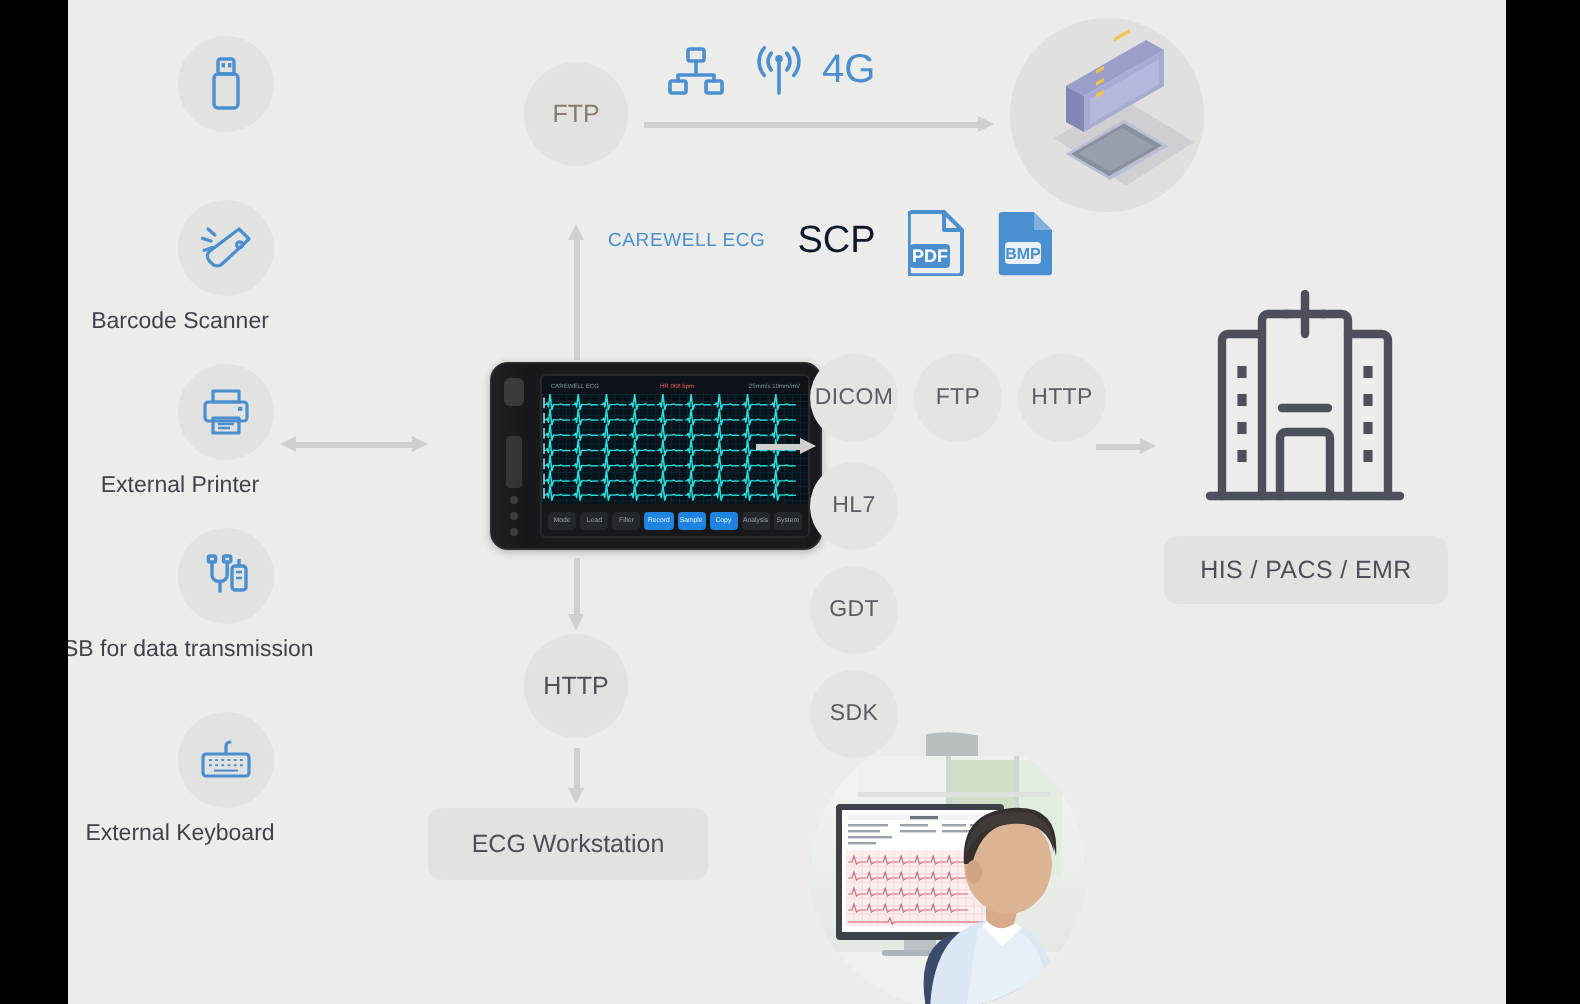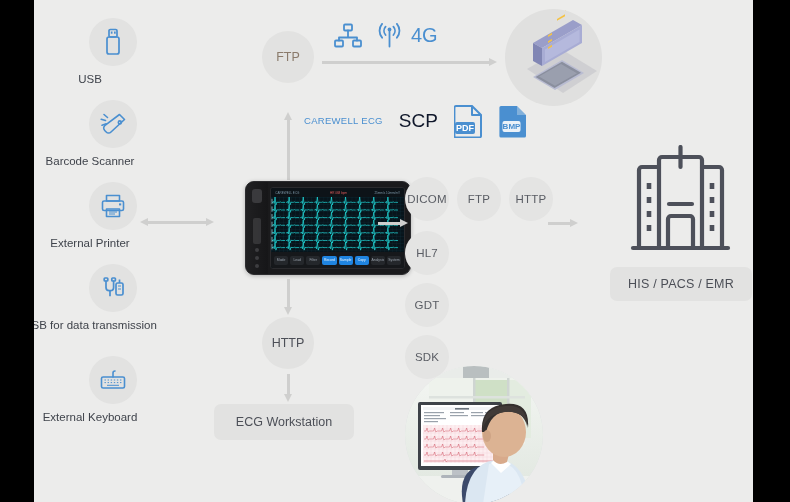--- a/index.html
+++ b/index.html
@@ -123,21 +123,20 @@
 
   <div class="abs" style="left:22px;top:18px;">
     <div class="circle-icon" style="width:48px;height:48px;margin-left:33px;">
       <svg width="26" height="30" viewBox="0 0 26 30" fill="none" stroke="#4a8fd0" stroke-width="1.7">
         <rect x="7" y="10" width="12" height="17" rx="2"></rect>
         <rect x="9" y="2.5" width="8" height="7.5" rx="1.3"></rect>
         <rect x="10.8" y="4.5" width="1.7" height="2.2" fill="#4a8fd0" stroke="none"></rect>
         <rect x="14" y="4.5" width="1.7" height="2.2" fill="#4a8fd0" stroke="none"></rect>
       </svg>
     </div>
-    <div class="sb-label" style="top:54px;">USB</div>
   </div>
 
   <div class="abs" style="left:22px;top:100px;">
     <div class="circle-icon" style="width:48px;height:48px;margin-left:33px;">
       <svg width="30" height="28" viewBox="0 0 30 28" fill="none" stroke="#4a8fd0" stroke-width="1.6" stroke-linejoin="round">
         <path d="M21.5 4.5 L26.5 9.5 L13 22 a3.4 3.4 0 0 1-4.8 0 l-1.5-1.5 a3.4 3.4 0 0 1 0-4.8 Z"></path>
         <circle cx="21.8" cy="12.4" r="1.5"></circle>
         <path d="M9.5 7.5 L6 4.5 M7.5 10.5 L3.2 9.2 M8.2 13.8 L4 15.2" stroke-linecap="round"></path>
       </svg>
     </div>
@@ -427,21 +426,21 @@
       <div class="proto">GDT</div>
       <div class="proto">SDK</div>
     </div>
   </div>
 
   <div class="arrow-h" style="left:514px;top:219px;width:30px;">
     <div class="ar-line-h" style="left:0;right:8px;"></div>
     <div class="ar-head-r" style="right:0;"></div>
   </div>
 
-  <div class="abs" style="left:589px;top:145px;">
+  <div class="abs" style="left:561px;top:145px;">
     <div>
       <svg width="115" height="106" viewBox="0 0 115 106" fill="none" stroke="#4d505a" stroke-width="4.2" stroke-linejoin="round" stroke-linecap="round">
         <path d="M36 103 V15 a3 3 0 0 1 3-3 h10"></path>
         <path d="M79 103 V15 a3 3 0 0 0-3-3 H66"></path>
         <path d="M36 22 H19 a3 3 0 0 0-3 3 V103"></path>
         <path d="M79 22 H96 a3 3 0 0 1 3 3 V103"></path>
         <path d="M10 103 H105"></path>
         <path d="M57.5 2 V22 M47.5 12 H67.5"></path>
         <path d="M46 59 H69"></path>
         <path d="M45 103 V74 a3 3 0 0 1 3-3 H67 a3 3 0 0 1 3 3 V103"></path>

